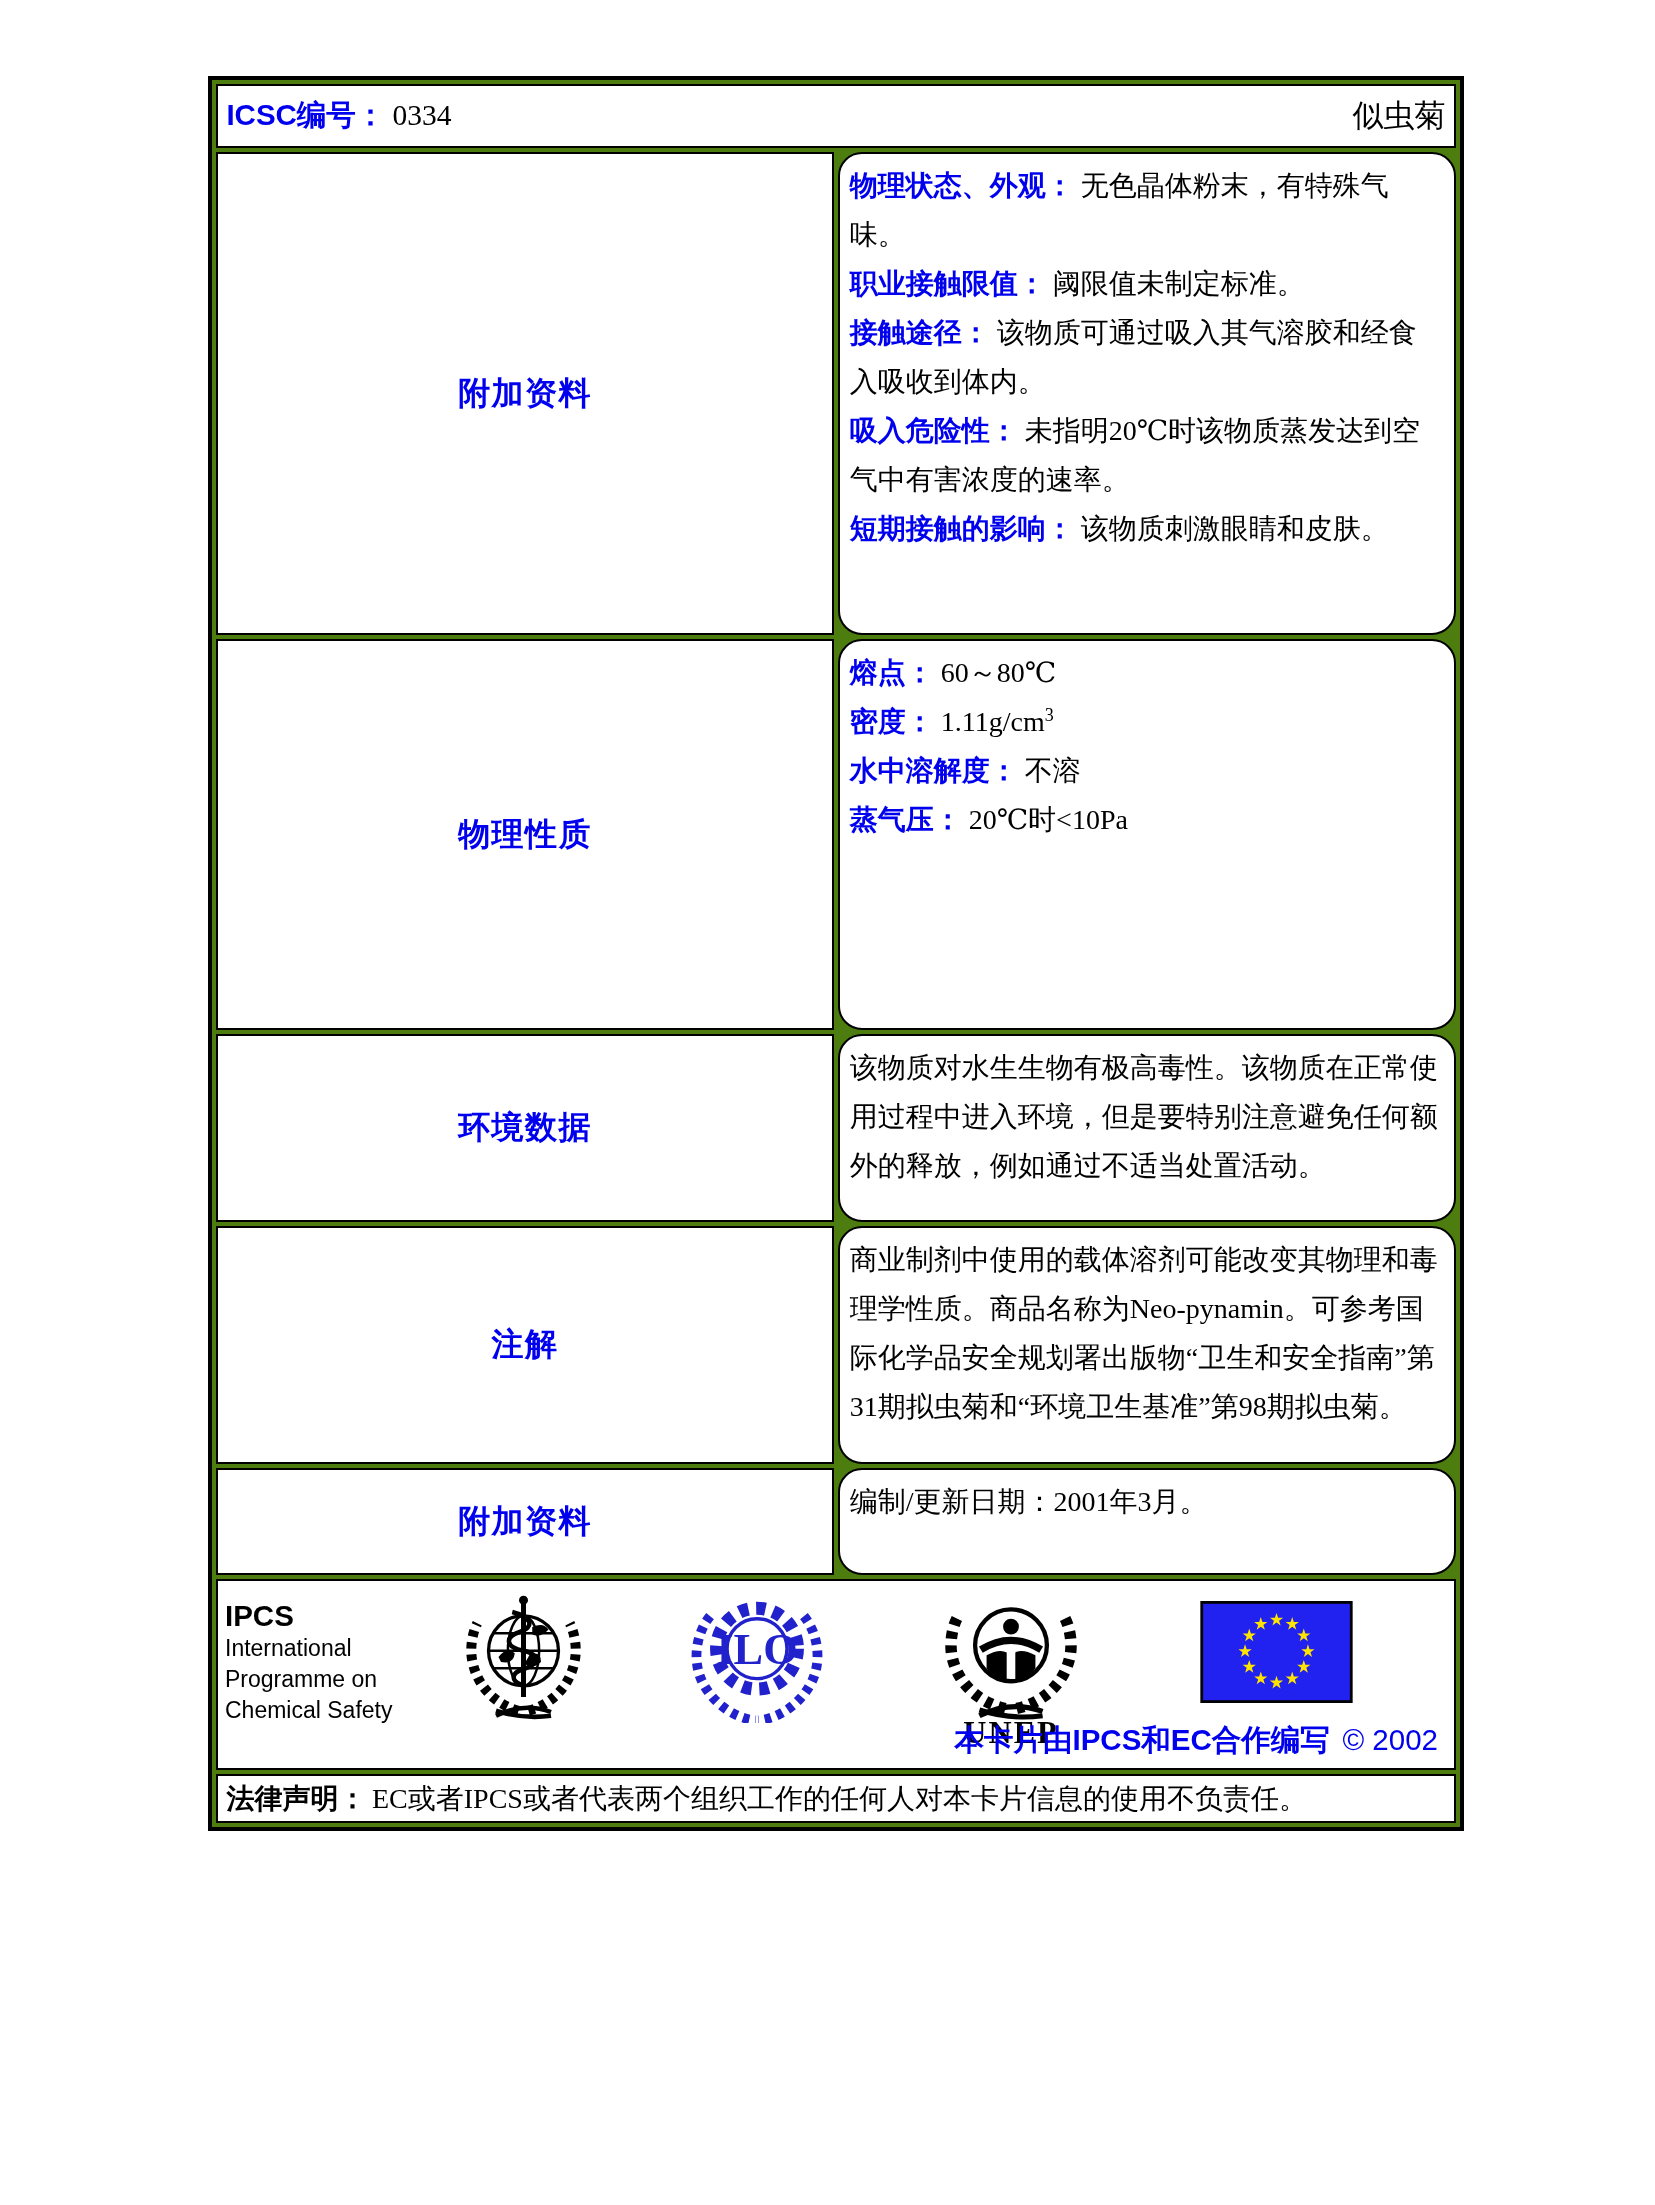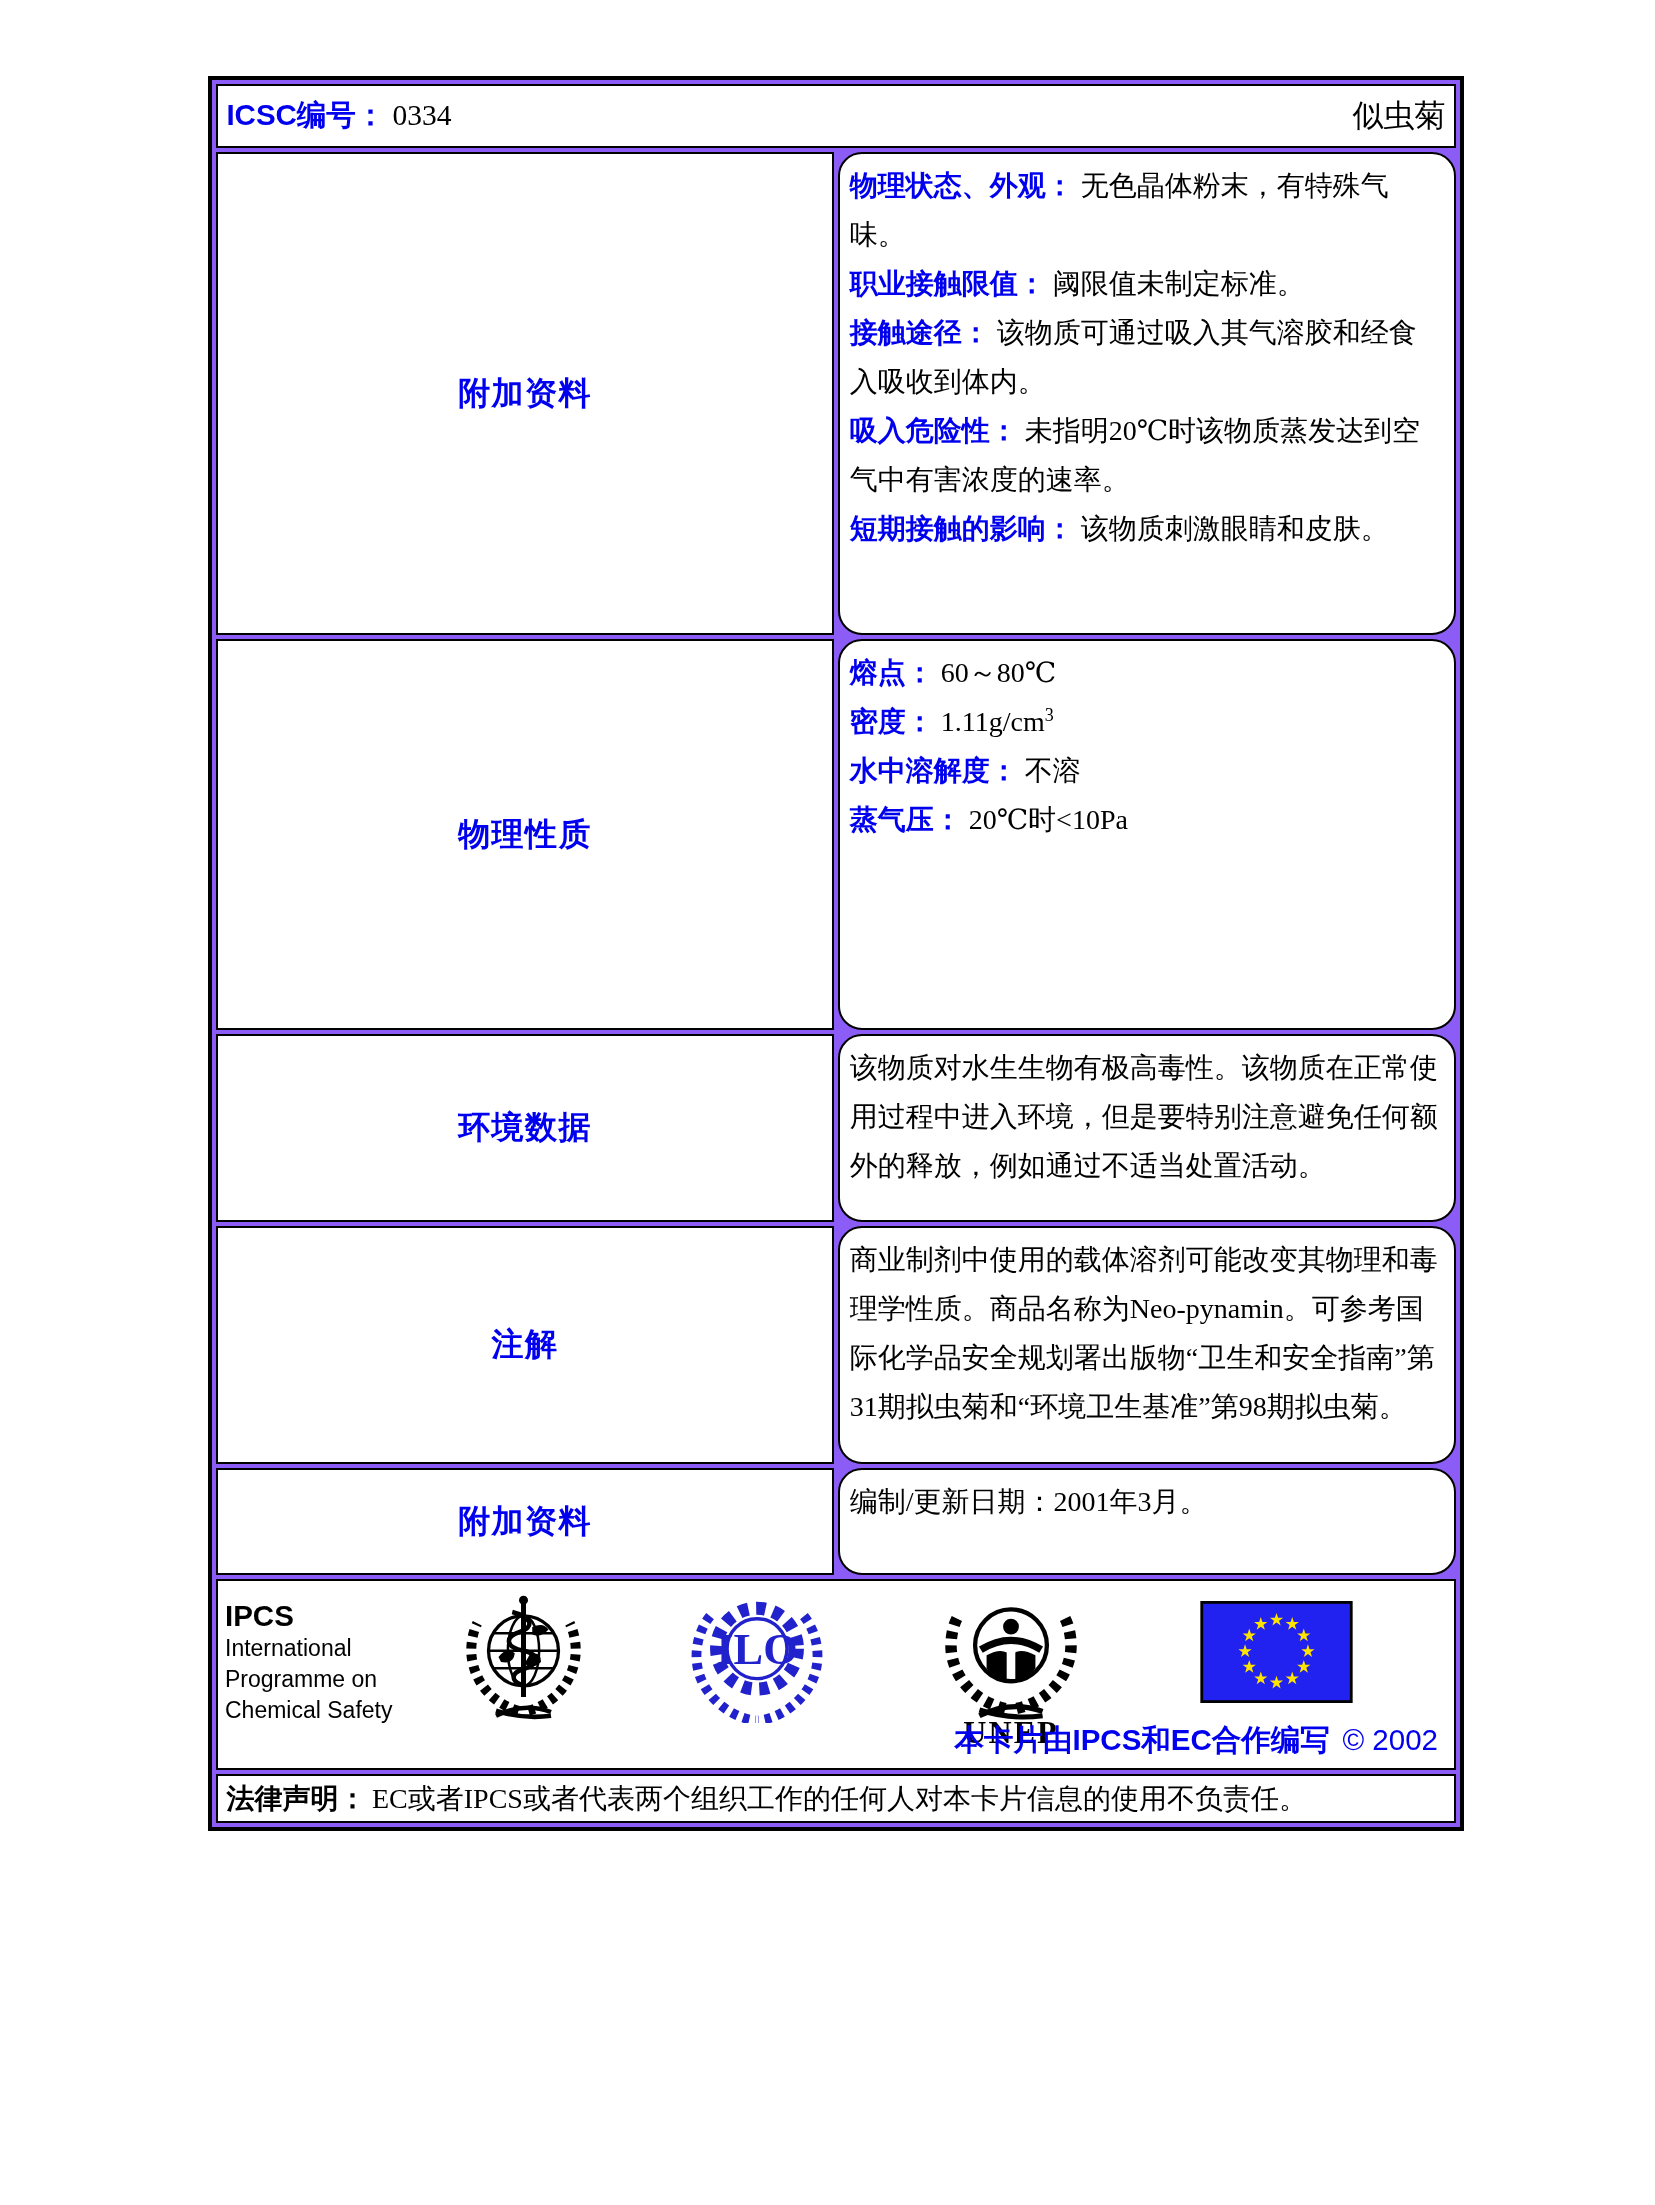--- a/index.html
+++ b/index.html
@@ -17,21 +17,21 @@
     position:absolute; left:208px; top:4.2px; width:1256px;
     text-align:center;
     font-size:46px; font-weight:bold; letter-spacing:5.6px;
     color:#ee0f0f;
     font-family:"Liberation Serif","DejaVu Serif",serif;
   }
 
   table.card {
     position:absolute; left:208px; top:76px; width:1256px;
     border-collapse:separate; border-spacing:4.2px;
-    border:4.2px solid #000; background:#8b5cf6;
+    border:4.2px solid #000; background:#4d7c0f;
     table-layout:fixed;
   }
   td { border:2.1px solid #000; vertical-align:top; background:#fff; }
 
   td.side-cell {
     width:171px;
     vertical-align:middle; text-align:center;
   }
   .side-label {
     color:#0000ee;

